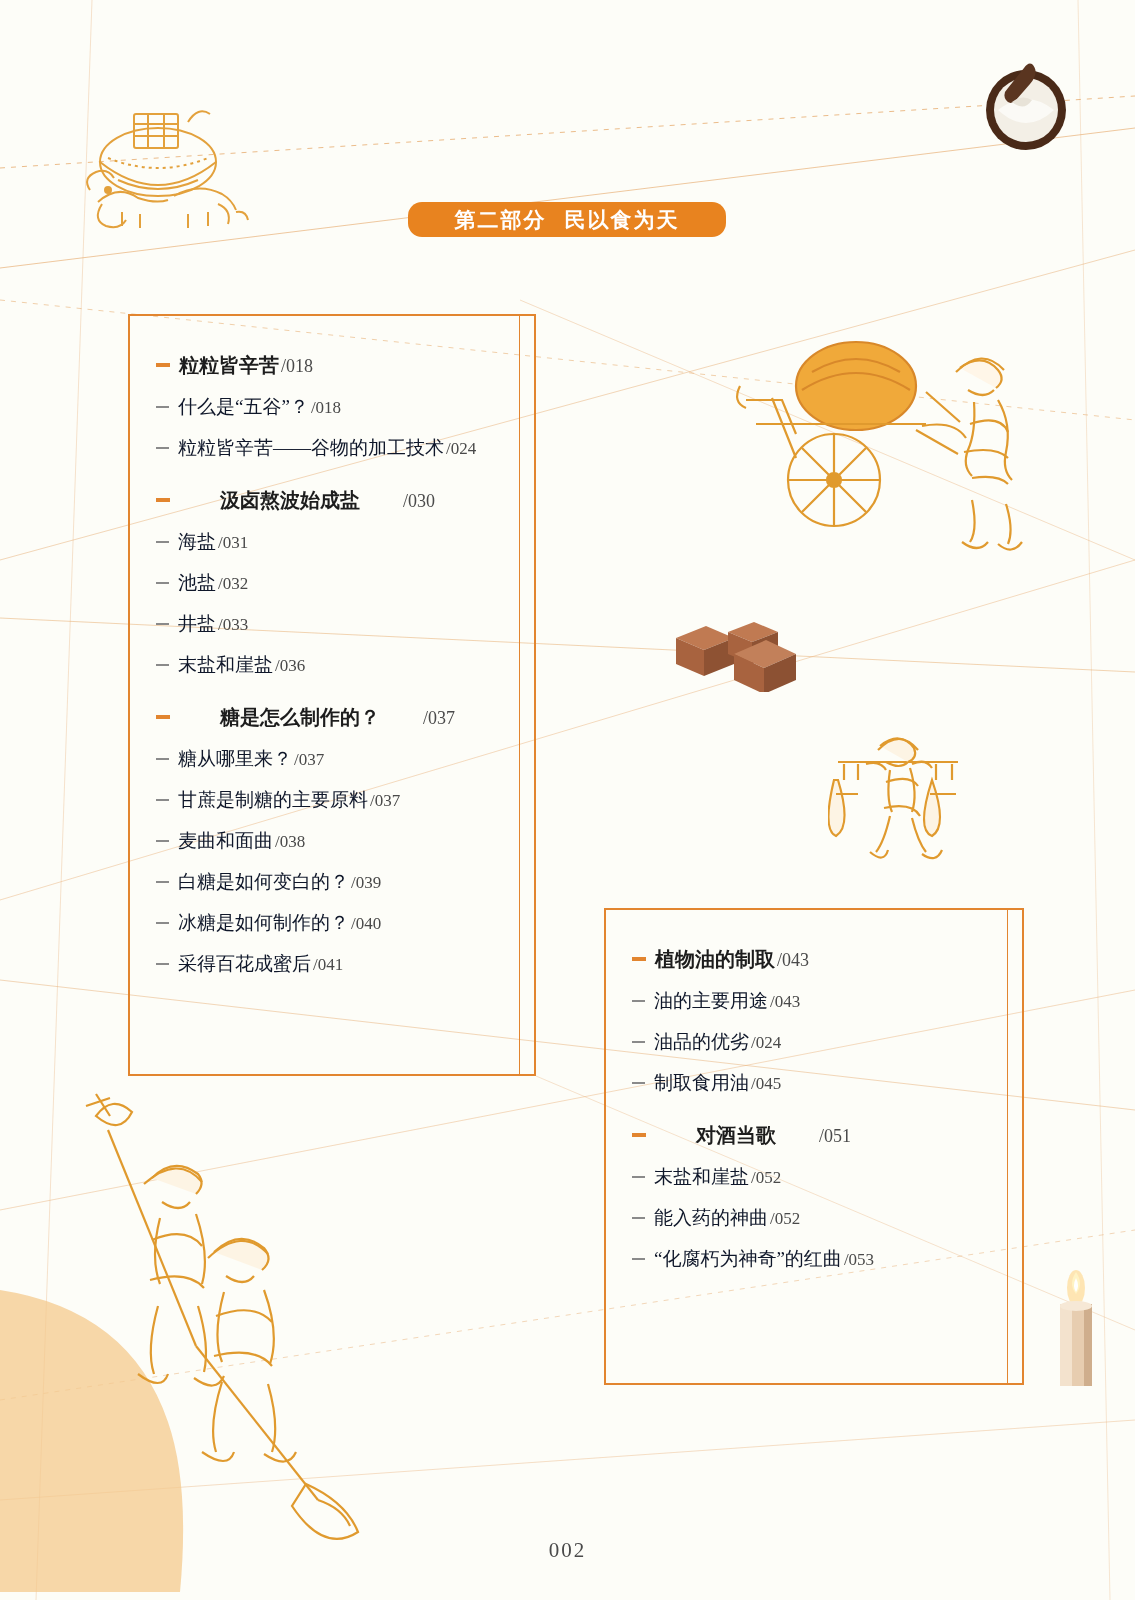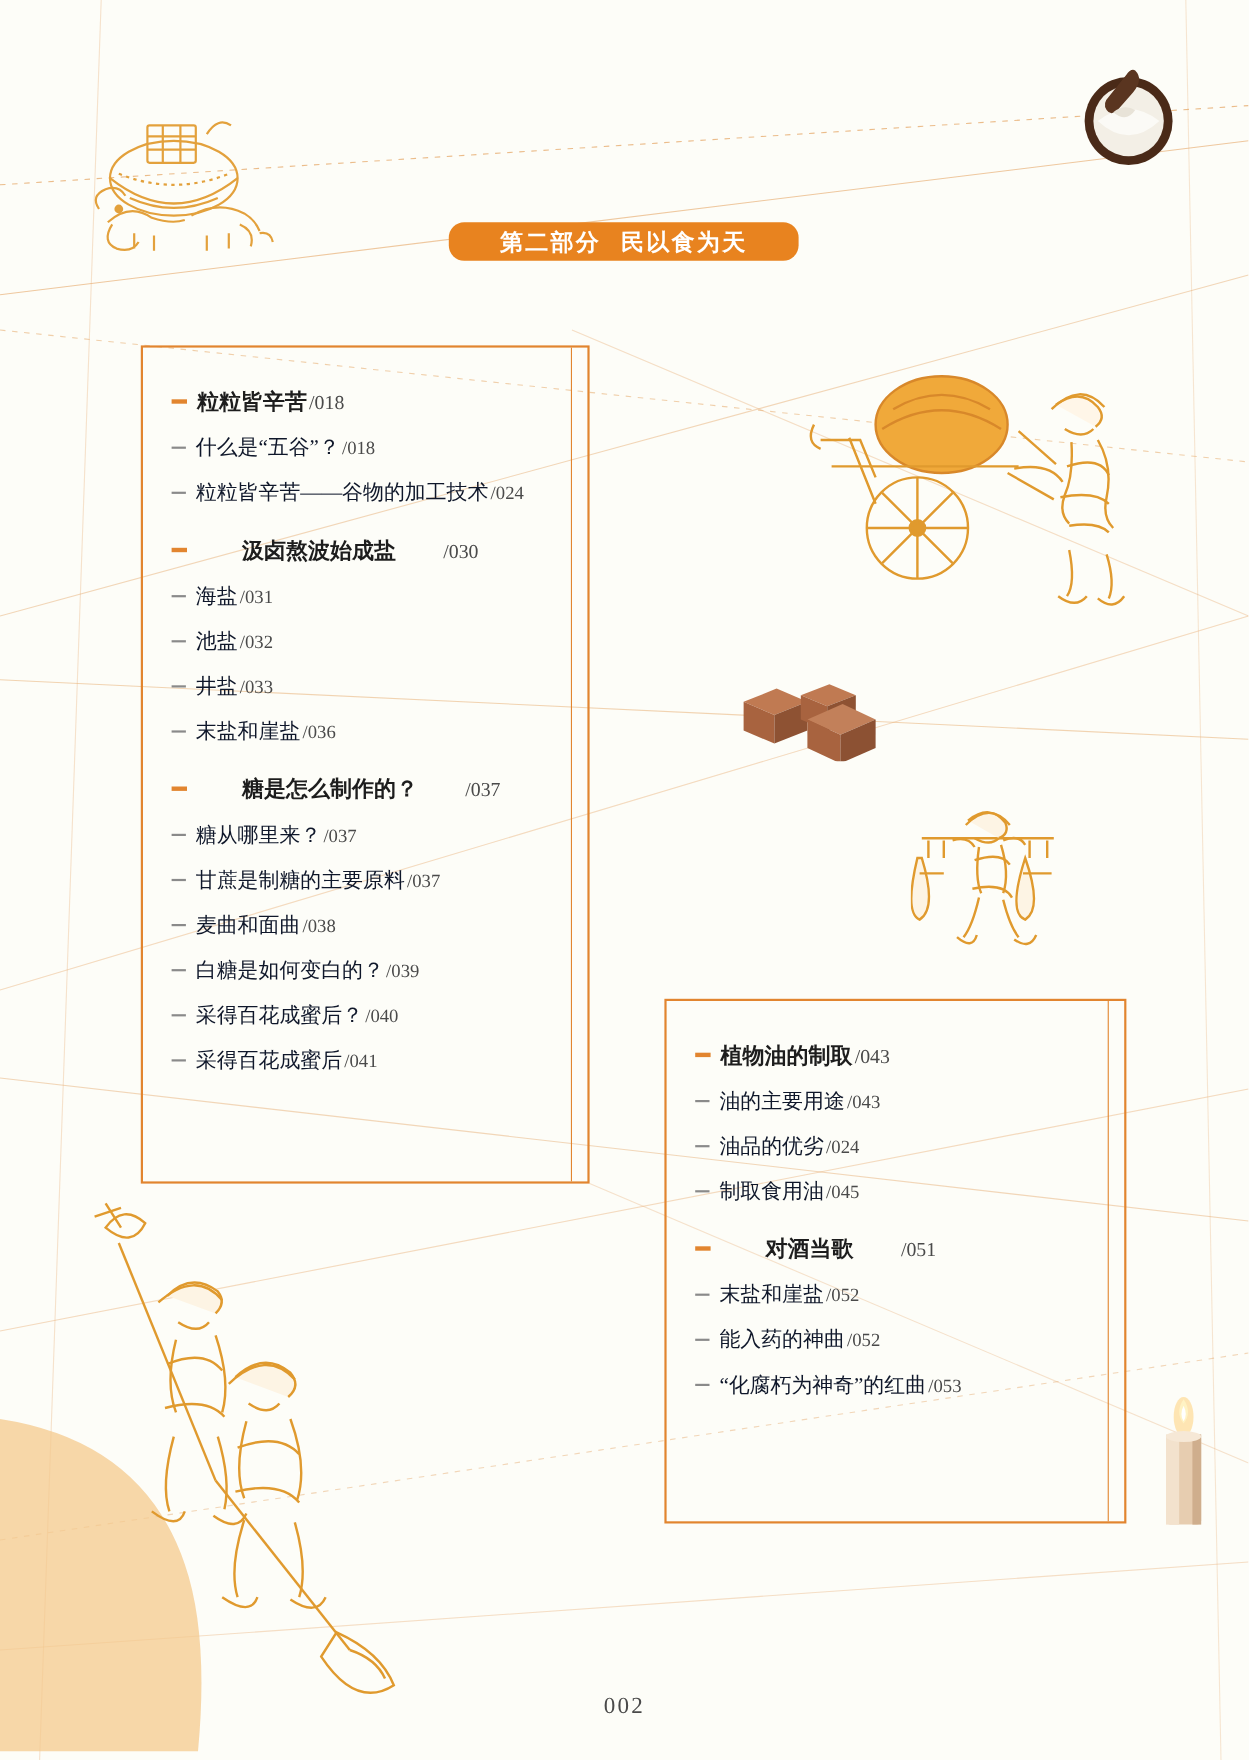--- a/index.html
+++ b/index.html
@@ -350,21 +350,21 @@
         <span class="label">麦曲和面曲</span>
         <span class="page">/038</span>
       </div>
       <div class="toc-entry level2">
         <span class="dash"></span>
         <span class="label">白糖是如何变白的？</span>
         <span class="page">/039</span>
       </div>
       <div class="toc-entry level2">
         <span class="dash"></span>
-        <span class="label">采得百花成蜜后？</span>
+        <span class="label">冰糖是如何制作的？</span>
         <span class="page">/040</span>
       </div>
       <div class="toc-entry level2">
         <span class="dash"></span>
         <span class="label">采得百花成蜜后</span>
         <span class="page">/041</span>
       </div>
     </div>
 </div>
 

